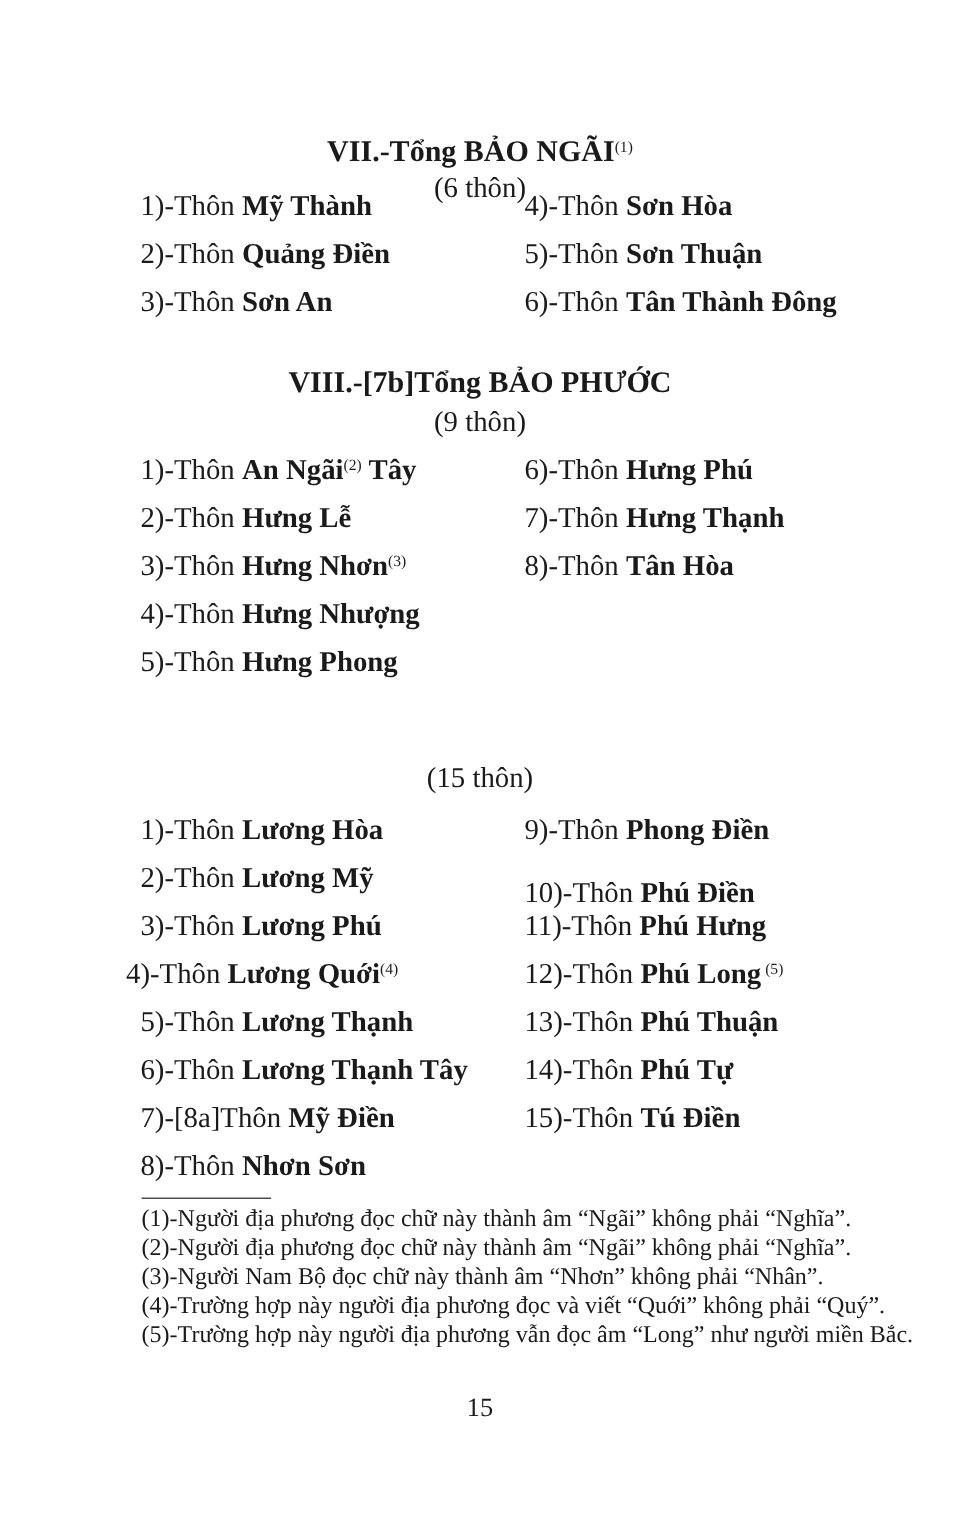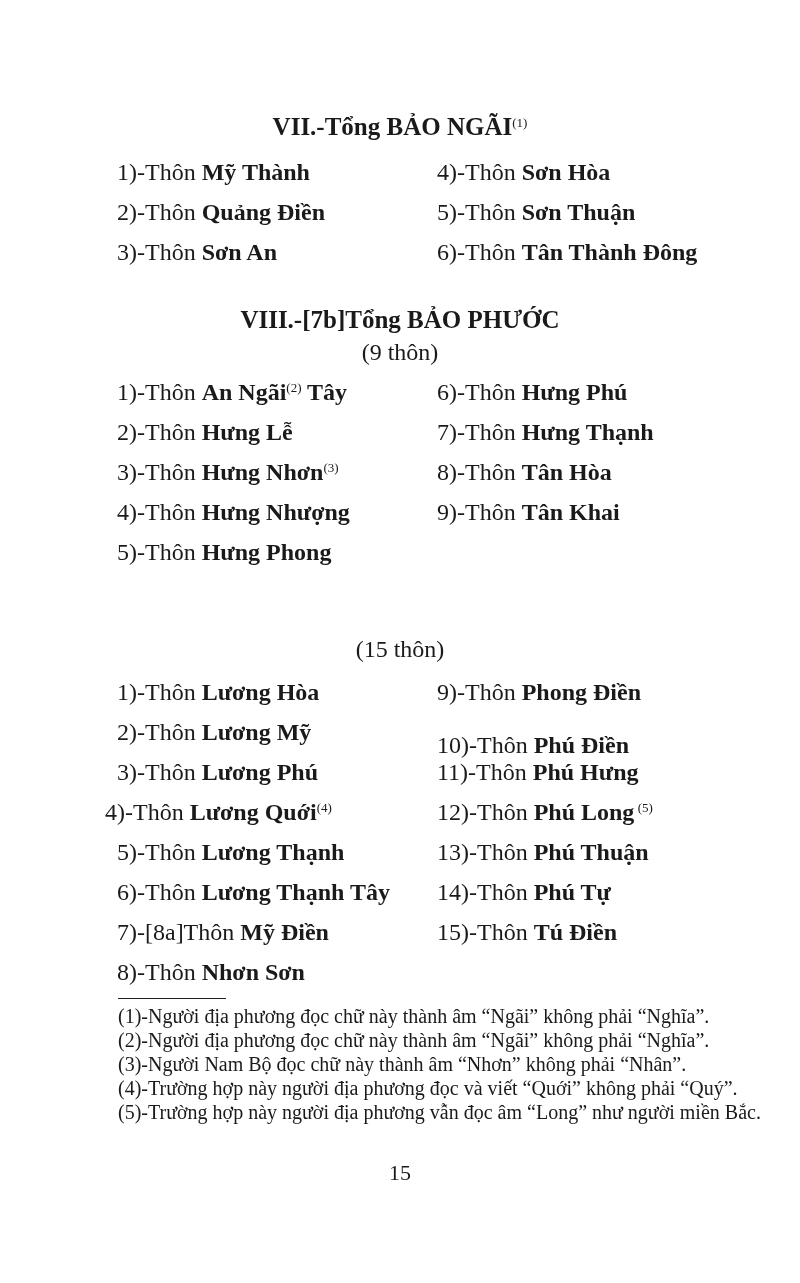--- a/index.html
+++ b/index.html
@@ -28,40 +28,40 @@
   .rule { position: absolute; left: 118px; top: 998px; width: 108px; height: 1px; background: #222; }
   .fnote { position: absolute; left: 118px; font-size: 20px; line-height: 22px; white-space: nowrap; }
   .pnum { position: absolute; left: 0; width: 800px; top: 1160px; text-align: center; font-size: 22px; }
 </style>
 </head>
 <body>
 
 <div class="page">
 
   <div class="sec-title" style="top:112px"><span>VII.-Tổng BẢO NGÃI</span><sup class="fn">(1)</sup></div>
+  <div class="sec-count" style="top:142px">(6 thôn)</div>
 
   <div class="item" style="left:117px;top:157px"><span>1)-Thôn </span><span class="name">Mỹ Thành</span></div>
   <div class="item" style="left:117px;top:197px"><span>2)-Thôn </span><span class="name">Quảng Điền</span></div>
   <div class="item" style="left:117px;top:237px"><span>3)-Thôn </span><span class="name">Sơn An</span></div>
   <div class="item" style="left:437px;top:157px"><span>4)-Thôn </span><span class="name">Sơn Hòa</span></div>
   <div class="item" style="left:437px;top:197px"><span>5)-Thôn </span><span class="name">Sơn Thuận</span></div>
   <div class="item" style="left:437px;top:237px"><span>6)-Thôn </span><span class="name">Tân Thành Đông</span></div>
 
   <div class="sec-title" style="top:305px">VIII.-[7b]Tổng BẢO PHƯỚC</div>
   <div class="sec-count" style="top:337px">(9 thôn)</div>
 
   <div class="item" style="left:117px;top:377px"><span>1)-Thôn </span><span class="name">An Ngãi</span><sup class="fn">(2)</sup><span class="name"> Tây</span></div>
   <div class="item" style="left:117px;top:417px"><span>2)-Thôn </span><span class="name">Hưng Lễ</span></div>
   <div class="item" style="left:117px;top:457px"><span>3)-Thôn </span><span class="name">Hưng Nhơn</span><sup class="fn">(3)</sup></div>
   <div class="item" style="left:117px;top:497px"><span>4)-Thôn </span><span class="name">Hưng Nhượng</span></div>
   <div class="item" style="left:117px;top:537px"><span>5)-Thôn </span><span class="name">Hưng Phong</span></div>
   <div class="item" style="left:437px;top:377px"><span>6)-Thôn </span><span class="name">Hưng Phú</span></div>
   <div class="item" style="left:437px;top:417px"><span>7)-Thôn </span><span class="name">Hưng Thạnh</span></div>
   <div class="item" style="left:437px;top:457px"><span>8)-Thôn </span><span class="name">Tân Hòa</span></div>
-  <div class="item" style="left:437px;top:497px"><span>9)-Thôn </span><span class="name">Tân Khai</span></div>
 
   <div class="sec-count" style="top:634px">(15 thôn)</div>
 
   <div class="item" style="left:117px;top:677px"><span>1)-Thôn </span><span class="name">Lương Hòa</span></div>
   <div class="item" style="left:117px;top:717px"><span>2)-Thôn </span><span class="name">Lương Mỹ</span></div>
   <div class="item" style="left:117px;top:757px"><span>3)-Thôn </span><span class="name">Lương Phú</span></div>
   <div class="item" style="left:105px;top:797px"><span>4)-Thôn </span><span class="name">Lương Quới</span><sup class="fn">(4)</sup></div>
   <div class="item" style="left:117px;top:837px"><span>5)-Thôn </span><span class="name">Lương Thạnh</span></div>
   <div class="item" style="left:117px;top:877px"><span>6)-Thôn </span><span class="name">Lương Thạnh Tây</span></div>
   <div class="item" style="left:117px;top:917px"><span>7)-[8a]Thôn </span><span class="name">Mỹ Điền</span></div>

